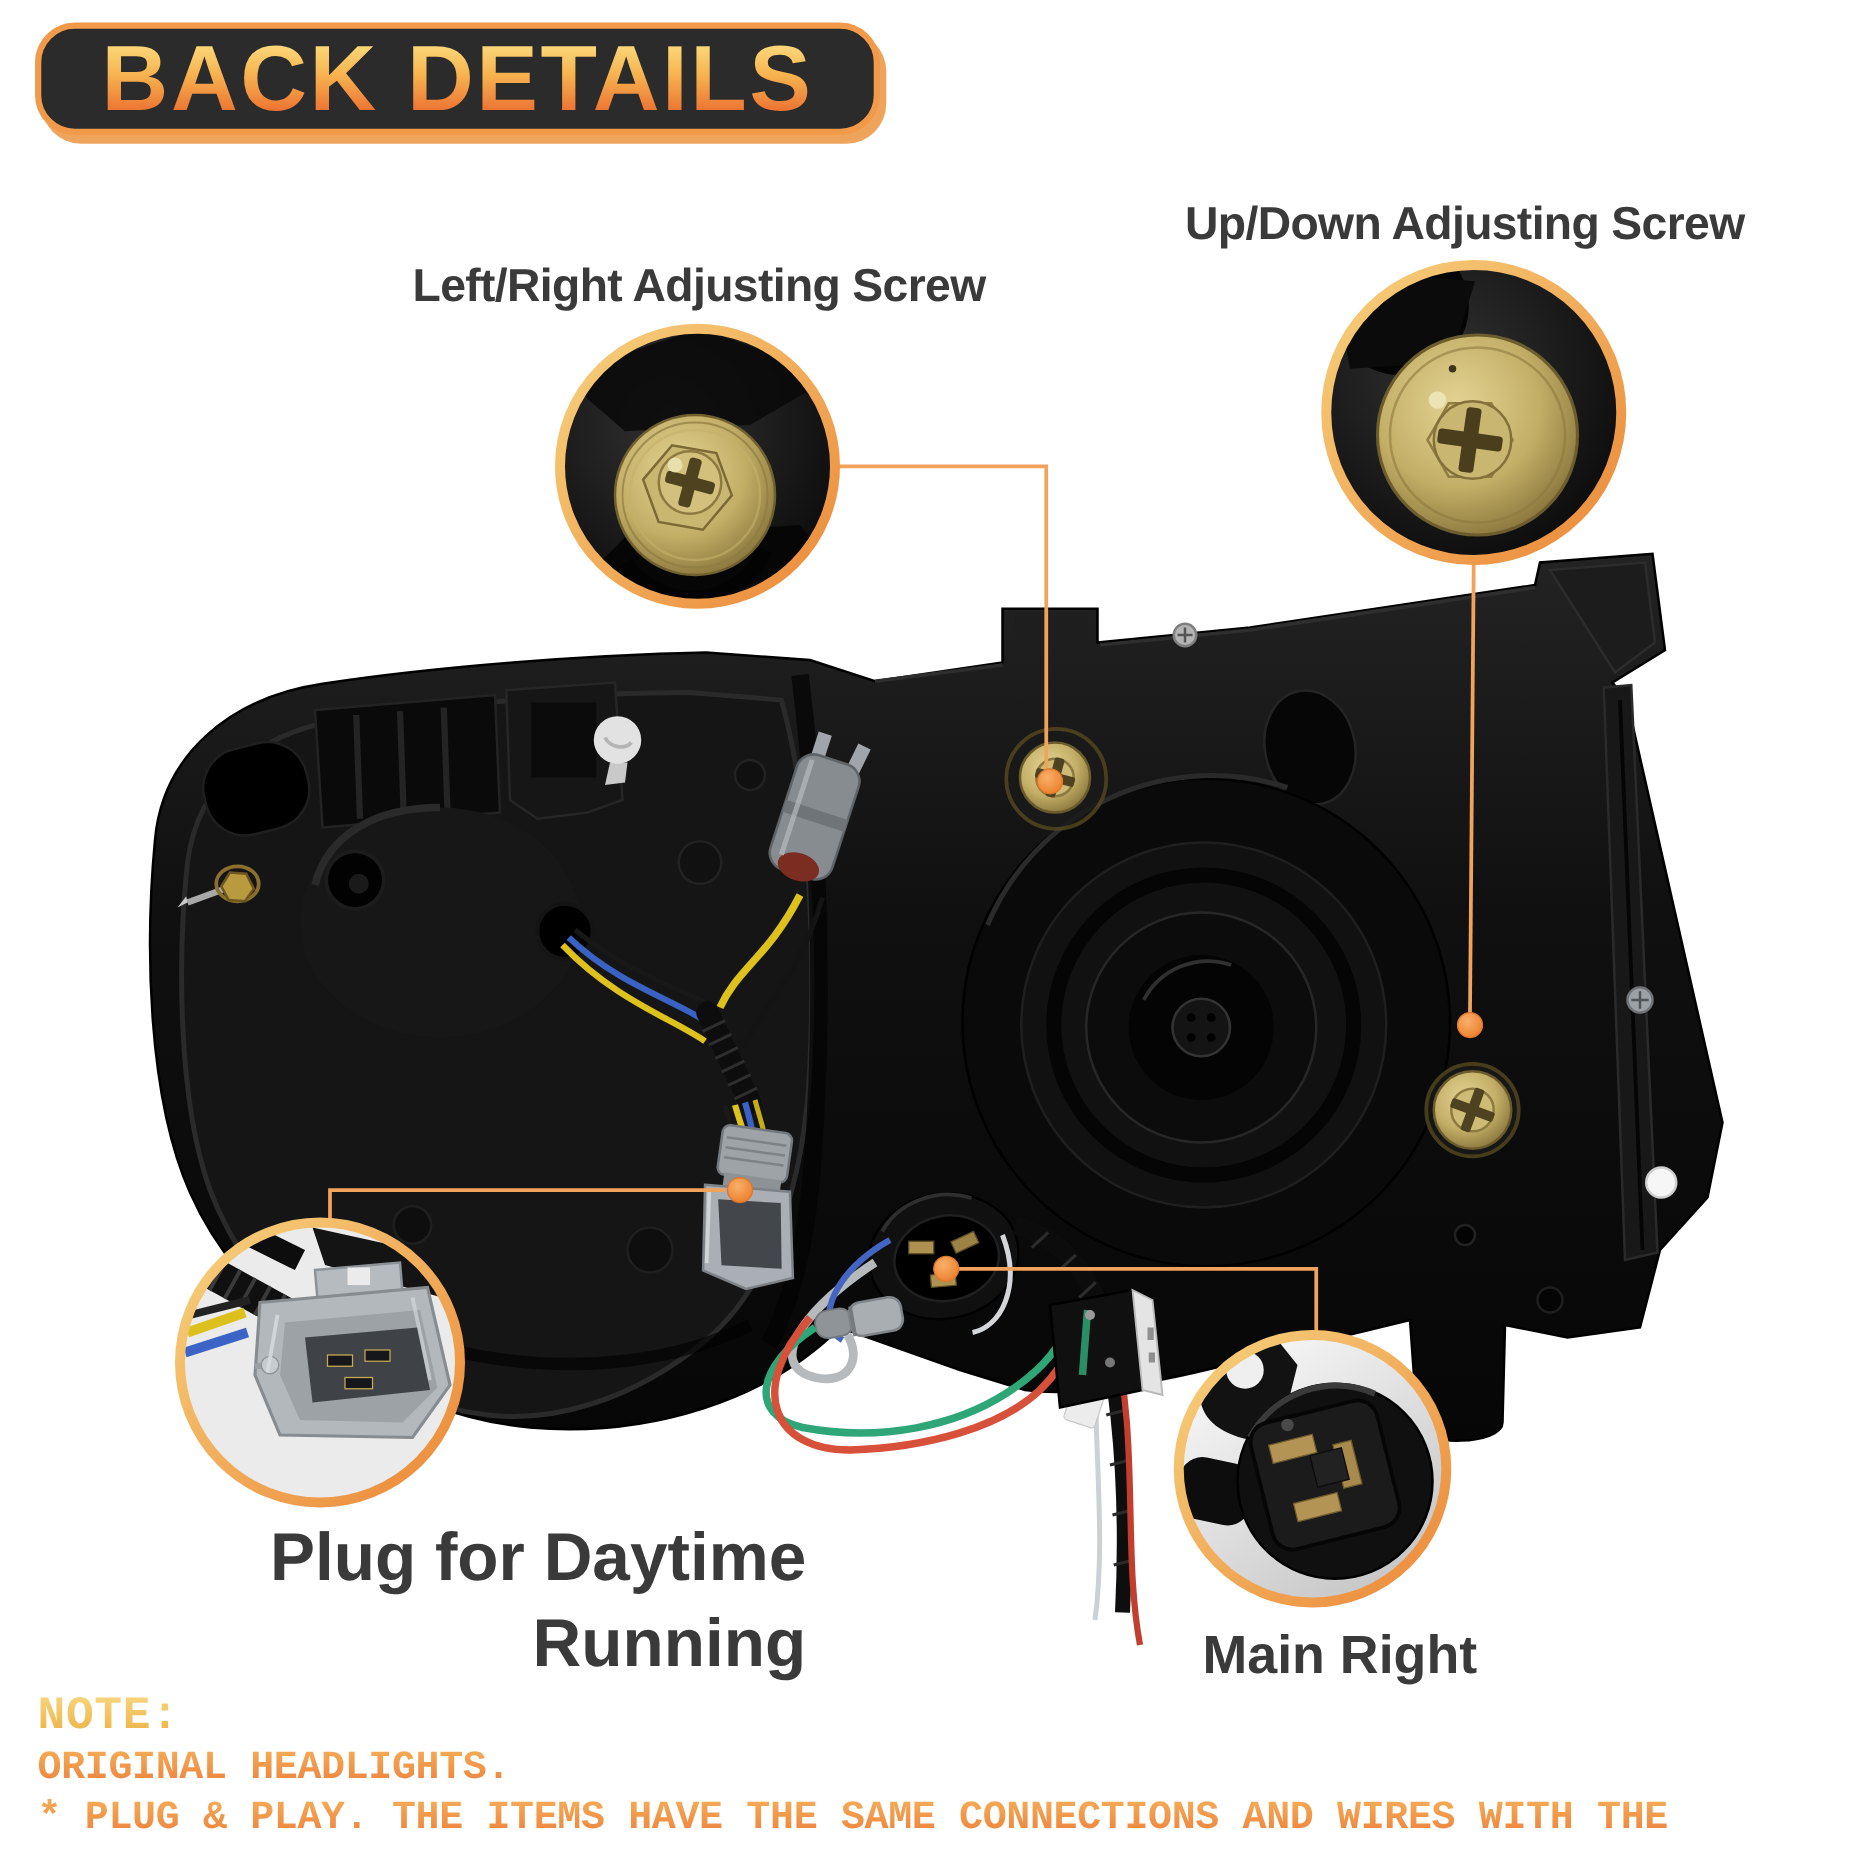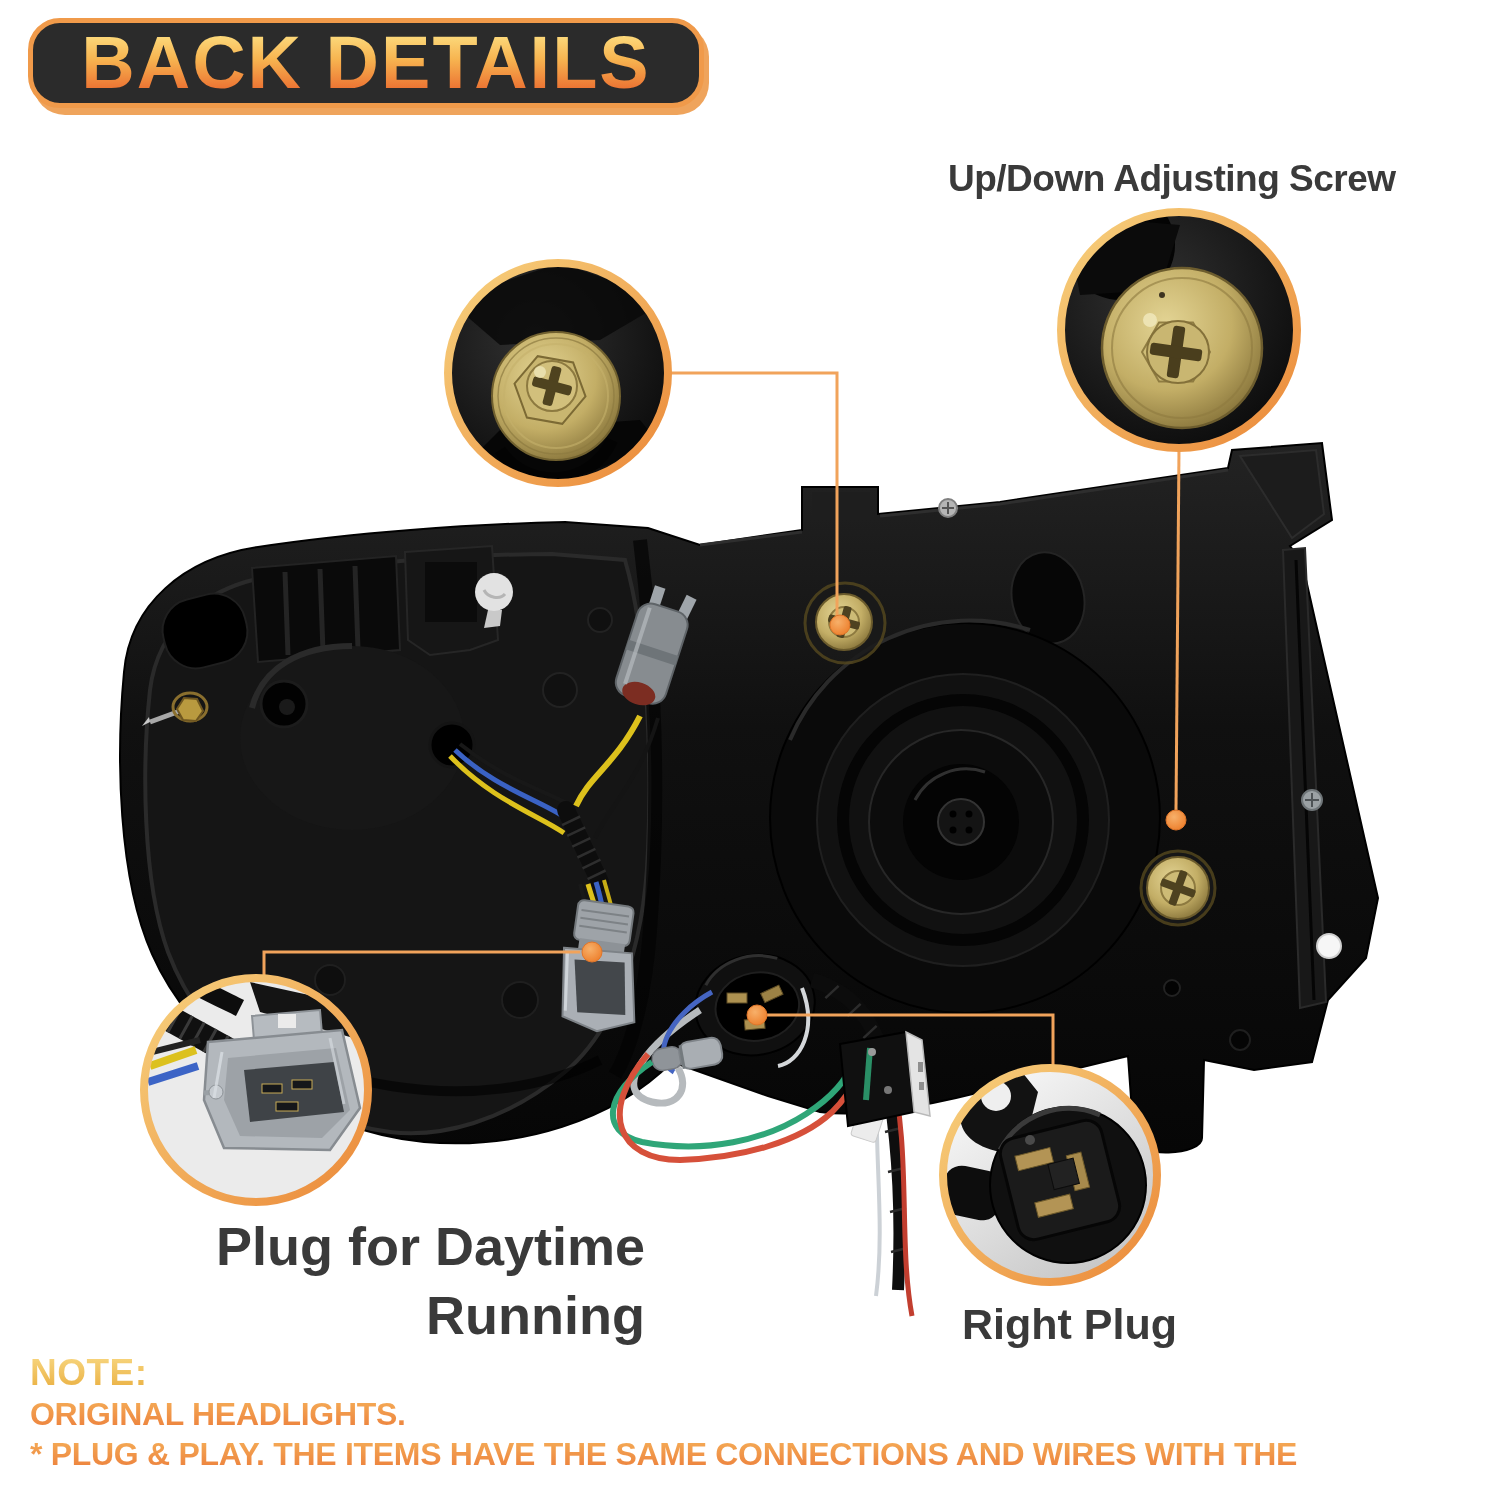--- a/index.html
+++ b/index.html
@@ -11,21 +11,21 @@
              border-radius:32px;box-shadow:5px 7px 0 #efa45c;display:flex;align-items:center;
              justify-content:center;box-sizing:border-box;}
   .title-text{font-size:74px;font-weight:bold;letter-spacing:2px;line-height:1;
               background:linear-gradient(180deg,#fde286 5%,#f7b450 45%,#e9632b 95%);
               -webkit-background-clip:text;background-clip:text;color:transparent;}
   .callout-label{color:#3a3a3a;font-weight:bold;white-space:nowrap;text-align:right;}
   .label-lr{left:330px;top:208px;font-size:37px;letter-spacing:-0.5px;}
   .label-ud{left:948px;top:158px;font-size:37px;letter-spacing:-0.5px;}
   .label-drl{left:85px;top:1212px;font-size:54px;line-height:1.27;white-space:normal;width:560px;}
   .label-main{left:962px;top:1300px;font-size:43px;}
-  .note{left:30px;top:1352px;width:1460px;}
+  .note{left:30px;top:1352px;width:1460px;font-family:Liberation Mono, monospace;}
   .note-heading{font-size:37px;font-weight:bold;letter-spacing:0.5px;
               background:linear-gradient(180deg,#f7d57e 10%,#eab042 90%);
               -webkit-background-clip:text;background-clip:text;color:transparent;}
   .note-line{font-size:32px;font-weight:bold;letter-spacing:-0.3px;line-height:40px;
               background:linear-gradient(180deg,#f5ae58 10%,#ec7f3b 90%);
               -webkit-background-clip:text;background-clip:text;color:transparent;}
 </style>
 </head>
 <body>
 
@@ -347,28 +347,29 @@
         <circle cx="1030" cy="1140" r="5" fill="#4a4a4a"></circle>
       </g>
       <circle cx="1050" cy="1175" r="107" fill="none" stroke="url(#ringGrad)" stroke-width="8"></circle>
     </g>
   </svg>
 
   <div class="abs title-box">
     <span class="title-text">BACK DETAILS</span>
   </div>
 
+  <div class="abs callout-label label-lr">Left/Right Adjusting Screw</div>
 
   <div class="abs callout-label label-ud">Up/Down Adjusting Screw</div>
 
   <div class="abs callout-label label-drl">
     <div>Plug for Daytime Running</div>
   </div>
 
-  <div class="abs callout-label label-main">Right Plug</div>
+  <div class="abs callout-label label-main">Main Right</div>
 
   <div class="abs note">
     <div class="note-heading">NOTE:</div>
     <div class="note-line">ORIGINAL HEADLIGHTS.</div>
     <div class="note-line">* PLUG &amp; PLAY. THE ITEMS HAVE THE SAME CONNECTIONS AND WIRES WITH THE</div>
   </div>
 
 </div>
 
 </body></html>

